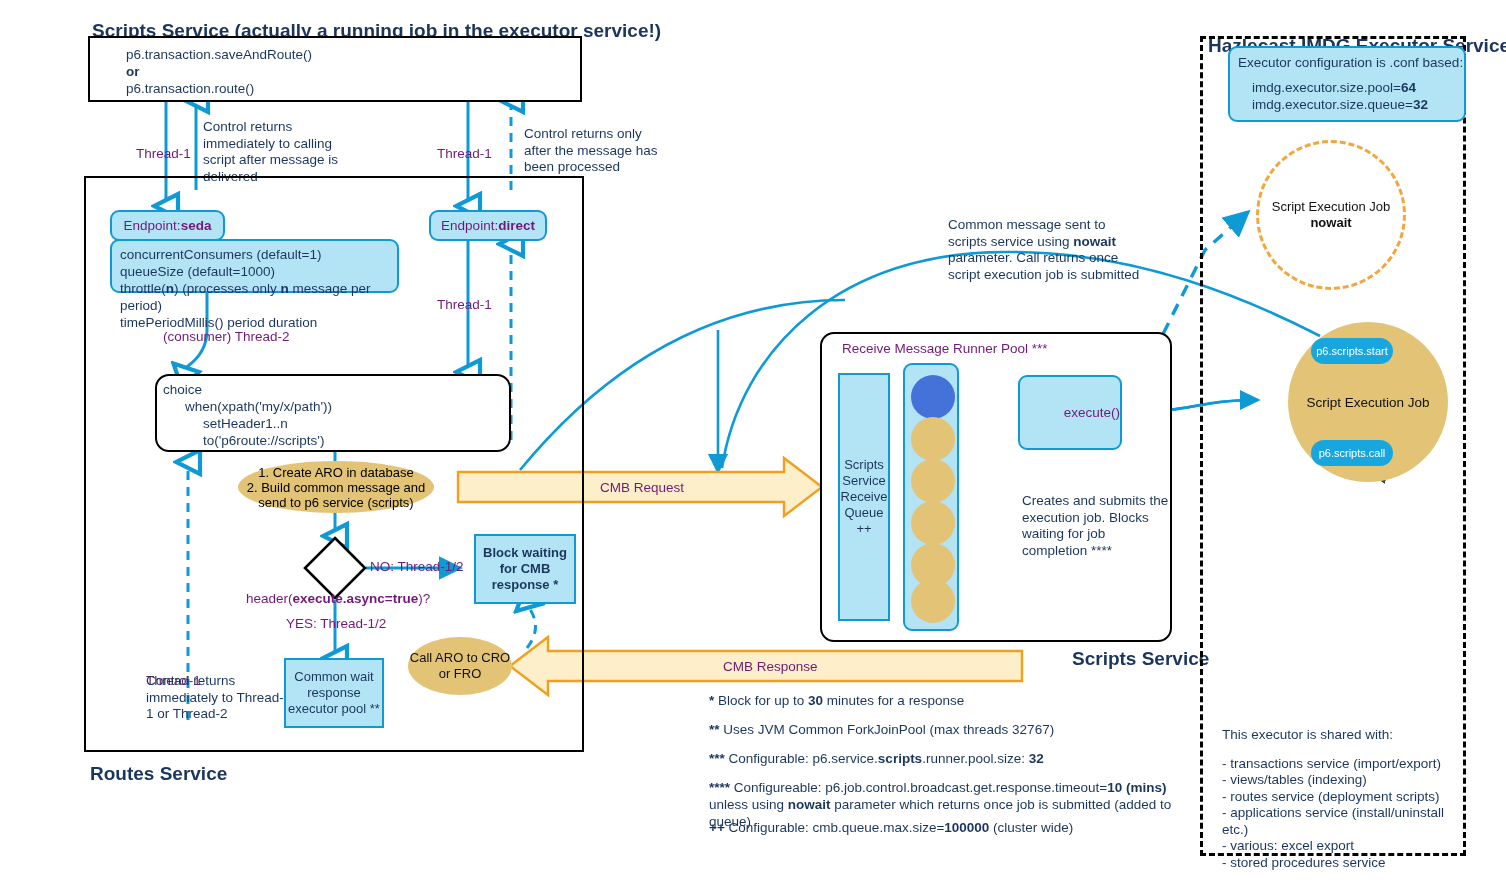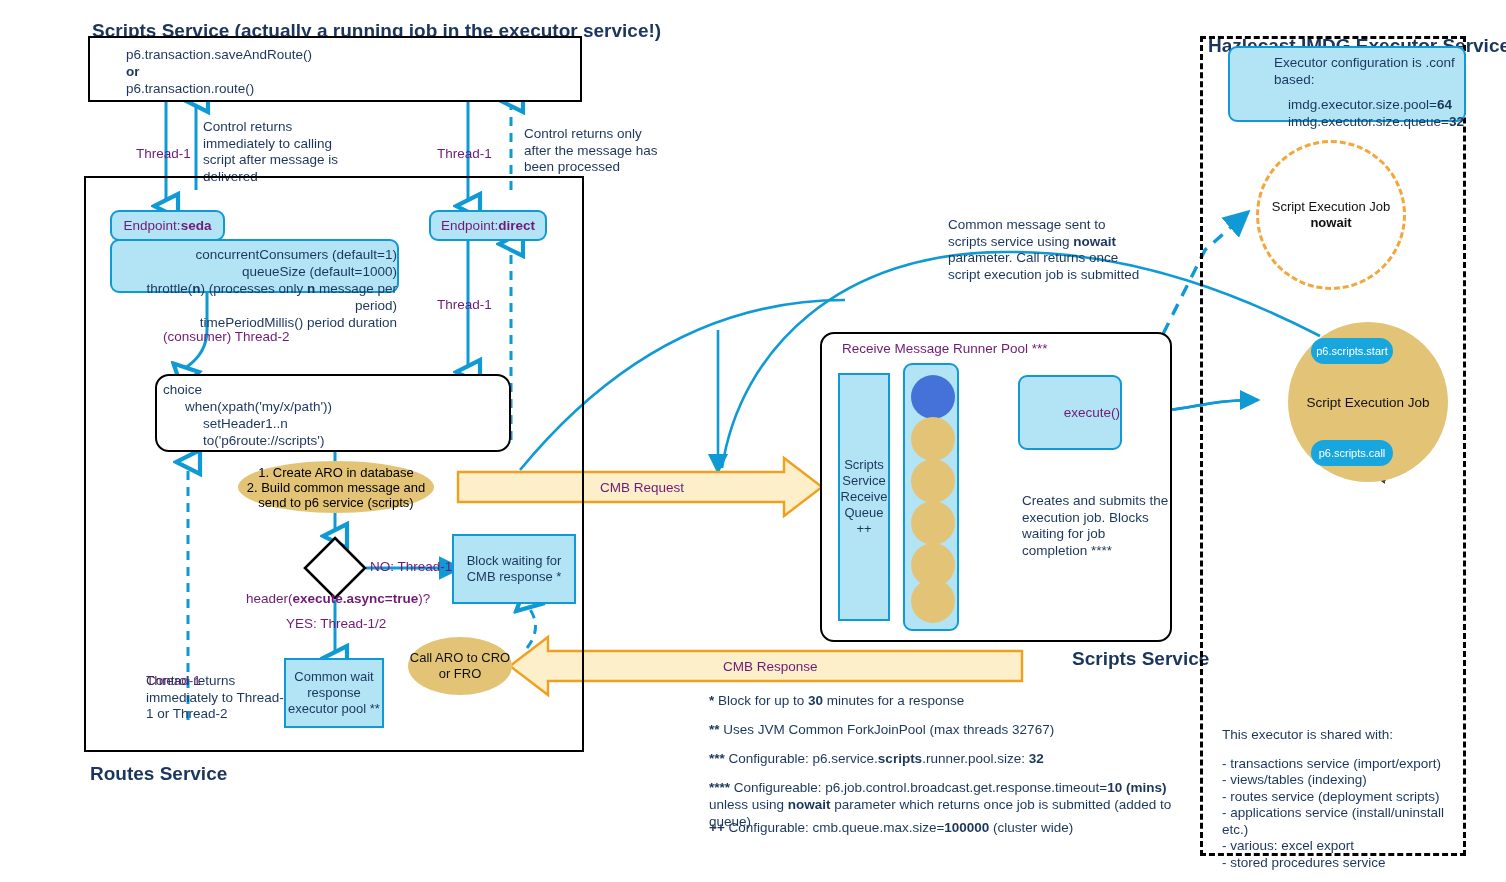--- a/index.html
+++ b/index.html
@@ -124,21 +124,21 @@
   <div class="abs note" style="left:524px;top:126px;width:145px;">Control returns only after the message has been processed</div>
 
   <div class="abs blk" style="left:84px;top:176px;width:500px;height:576px;background:transparent;"></div>
   <div class="abs hdr" style="left:90px;top:763px;">Routes Service</div>
 
   <div class="abs cyan cyan-r ctr" style="left:110px;top:210px;width:115px;height:31px;">
     <span class="lbl">Endpoint: </span>
       <span class="lbl" style="font-weight:bold;">seda</span>
   </div>
 
-  <div class="abs cyan cyan-r" style="left:110px;top:239px;width:289px;height:54px;text-align:right;">
+  <div class="abs cyan cyan-r" style="left:110px;top:239px;width:289px;height:54px;">
     <div class="code" style="padding:5px 0 0 8px;">
       <div>concurrentConsumers (default=1)</div>
       <div>queueSize (default=1000)</div>
       <div>throttle(<b>n</b>) (processes only <b>n</b> message per period)</div>
       <div>timePeriodMillis() period duration</div>
     </div>
   </div>
 
   <div class="abs lbl" style="left:163px;top:329px;">(consumer) Thread-2</div>
 
@@ -167,21 +167,21 @@
 
   <svg class="abs" style="left:303px;top:536px;width:64px;height:64px;" viewBox="0 0 64 64">
     <polygon points="32,2 62,32 32,62 2,32" fill="#ffffff" stroke="#000000" stroke-width="2.6"></polygon>
   </svg>
   <div class="abs lbl" style="left:246px;top:591px;">
     <span>header(</span><span style="font-weight:bold;">execute.async=true</span><span>)?</span>
   </div>
   <div class="abs lbl" style="left:370px;top:559px;">NO: Thread-1/2</div>
   <div class="abs lbl" style="left:286px;top:616px;">YES: Thread-1/2</div>
 
-  <div class="abs cyan ctr" style="left:452px;top:534px;width:124px;height:70px;">
+  <div class="abs cyan ctr" style="left:474px;top:534px;width:102px;height:70px;font-weight:bold;">
     <span class="small" style="line-height:16px;">Block waiting for CMB response *</span>
   </div>
 
   <div class="abs cyan ctr" style="left:284px;top:658px;width:100px;height:70px;">
     <span class="small" style="line-height:16px;">Common wait response executor pool **</span>
   </div>
 
   <div class="abs ell" style="left:408px;top:637px;width:104px;height:58px;">
     <span class="small" style="line-height:16px;color:#111;">Call ARO to CRO or FRO</span>
   </div>
@@ -221,21 +221,21 @@
 
   <div class="abs cyan cyan-r ctr" style="left:1018px;top:375px;width:104px;height:75px;justify-content:flex-end;">
     <span class="lbl">execute()</span>
   </div>
 
   <div class="abs note" style="left:1022px;top:493px;width:148px;">Creates and submits the execution job.  Blocks waiting for job completion ****</div>
 
   <div class="abs hdr" style="left:1208px;top:35px;">Hazlecast IMDG Executor Service</div>
   <div class="abs dashbox" style="left:1200px;top:36px;width:266px;height:820px;background:transparent;"></div>
 
-  <div class="abs cyan cyan-r" style="left:1228px;top:46px;width:238px;height:76px;padding-left:36px;">
+  <div class="abs cyan cyan-r" style="left:1228px;top:46px;width:238px;height:76px;">
     <div class="code" style="padding:6px 0 0 8px;">
       <div>Executor configuration is .conf based:</div>
       <div style="height:8px;"></div>
       <div style="padding-left:14px;"><span>imdg.executor.size.pool=</span><b>64</b></div>
       <div style="padding-left:14px;"><span>imdg.executor.size.queue=</span><b>32</b></div>
     </div>
   </div>
 
   <div class="abs circ-d ctr" style="left:1256px;top:140px;width:150px;height:150px;">
     <div class="small" style="line-height:16px;color:#111;">

